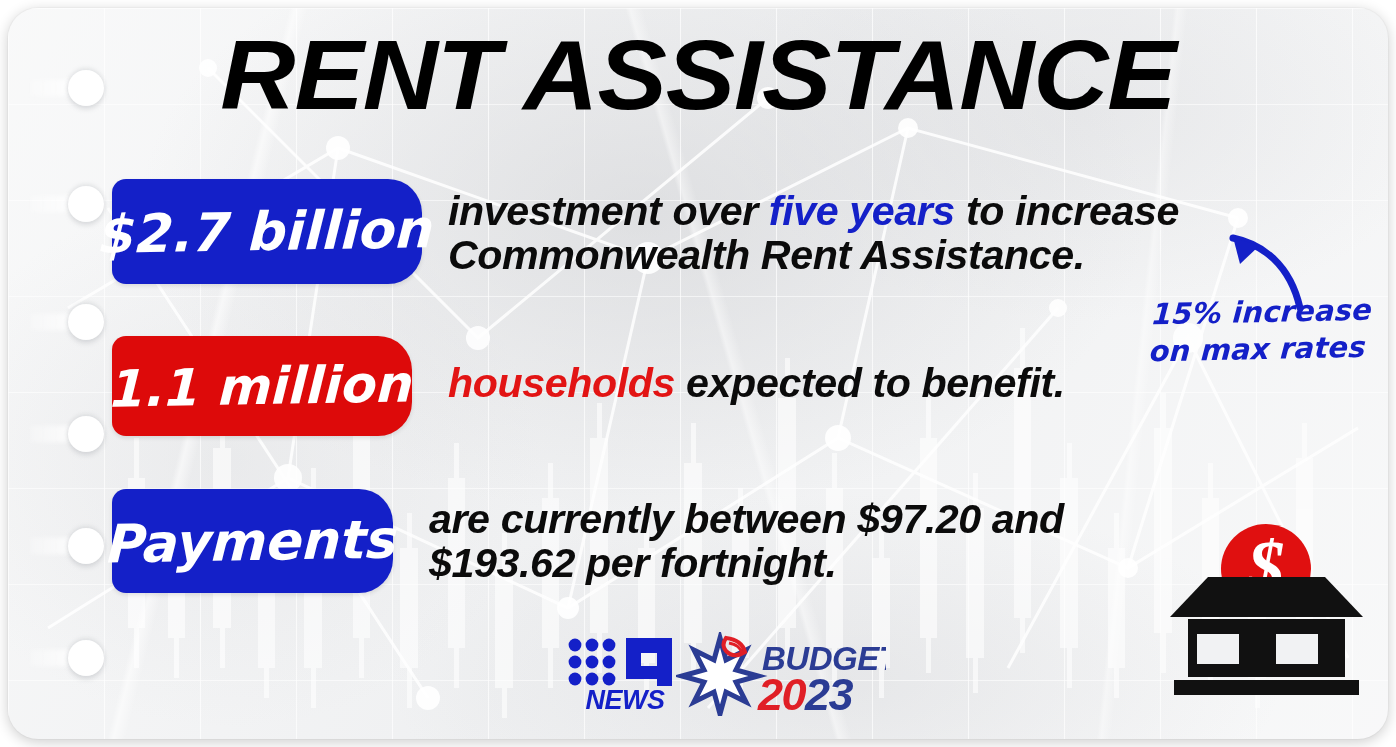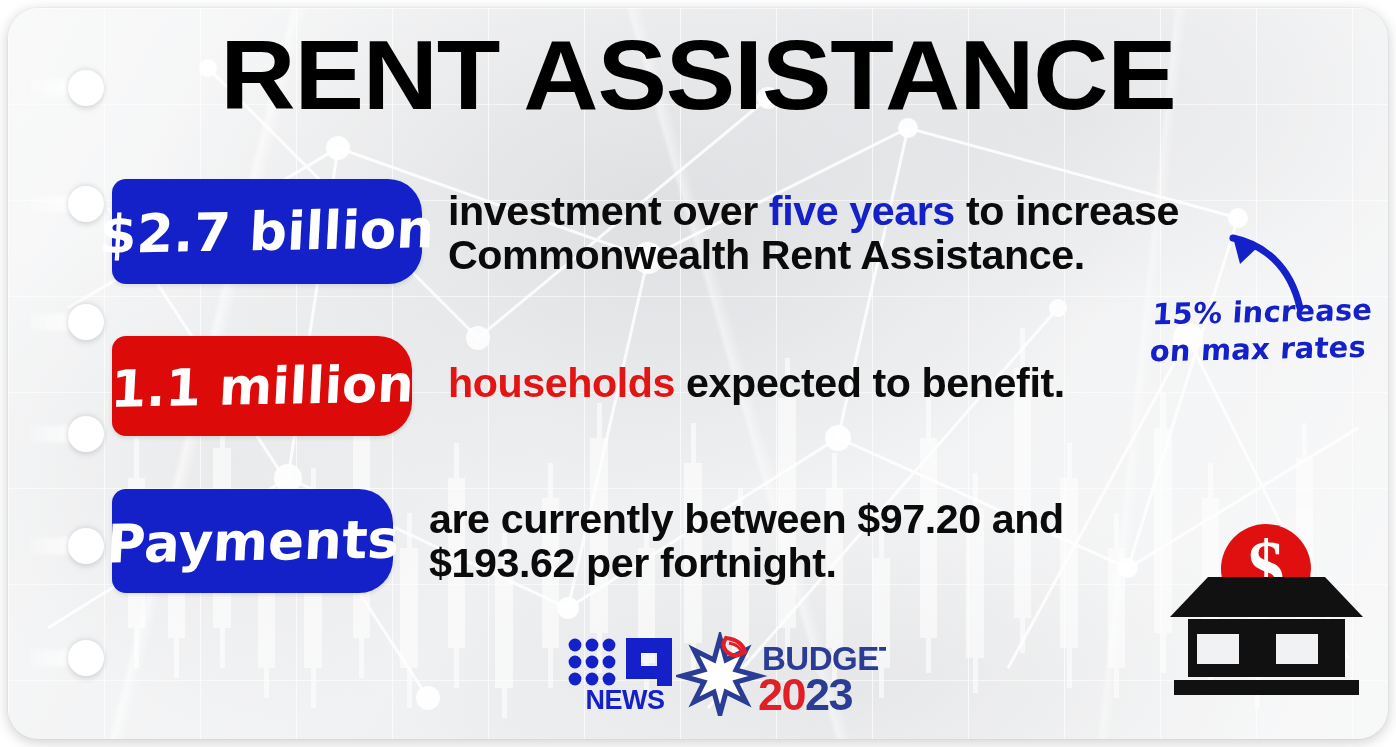--- a/index.html
+++ b/index.html
@@ -14,20 +14,21 @@
   #card {
     position:absolute;
     left:8px; top:8px;
     width:1380px; height:731px;
     border-radius:30px;
     overflow:hidden;
     background:
       linear-gradient(118deg, rgba(255,255,255,.55) 0%, rgba(236,237,239,.35) 48%, rgba(255,255,255,.5) 100%),
       #f1f2f3;
     box-shadow:0 3px 14px rgba(0,0,0,.20), 0 0 0 1px rgba(0,0,0,.025);
+    font-style:italic;
   }
 
   
   .bg-layer { position:absolute; inset:0; pointer-events:none; }
 
   #bg-grid {
     background-image:
       linear-gradient(to right, rgba(255,255,255,.75) 1px, transparent 1px),
       linear-gradient(to bottom, rgba(255,255,255,.62) 1px, transparent 1px);
     background-size:96px 96px;

